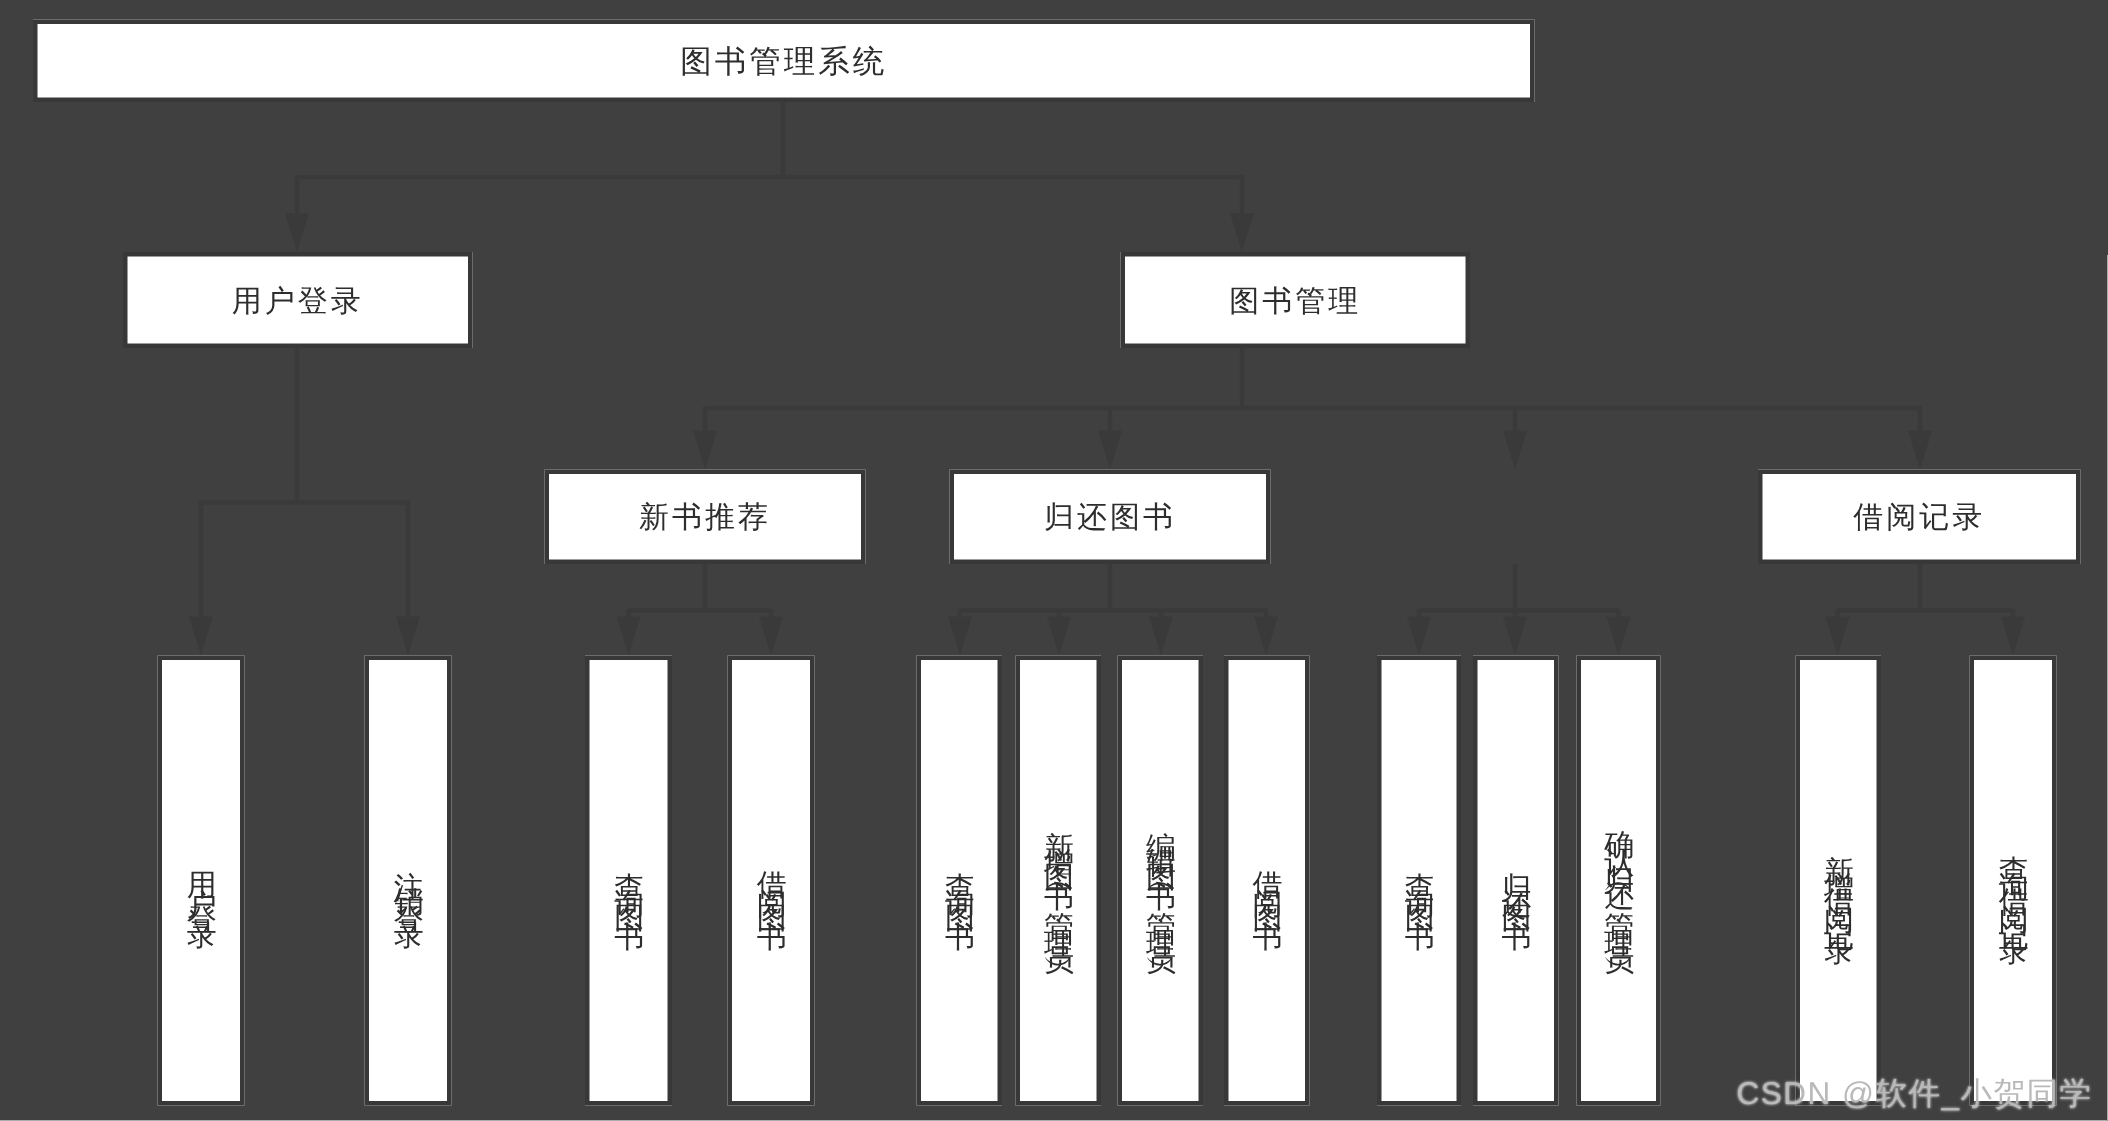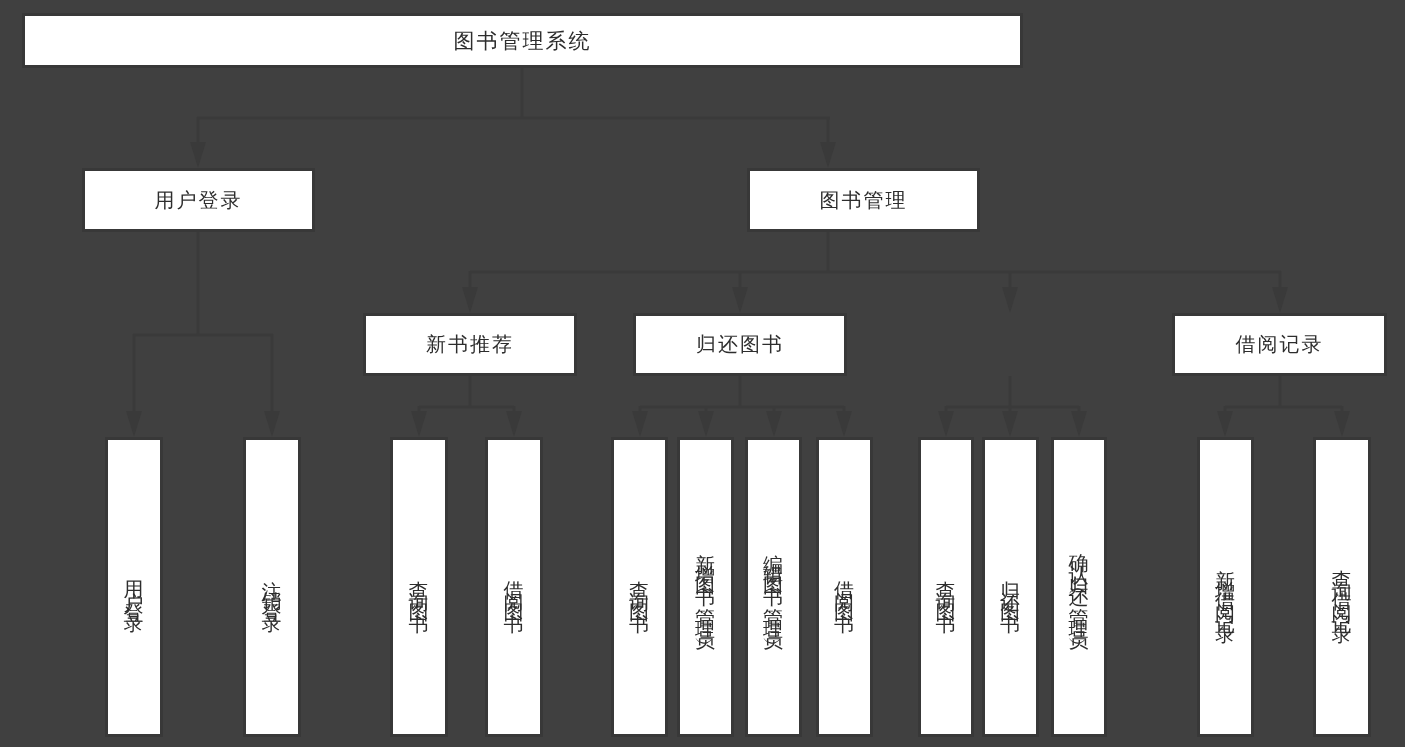--- a/index.html
+++ b/index.html
@@ -164,14 +164,15 @@
     <span class="vtext">确认归还（管理员）</span>
   </div>
 
   <div class="node vbox" style="left:1197px; top:437px; width:57px; height:300px;">
     <span class="vtext">新增借阅记录</span>
   </div>
   <div class="node vbox" style="left:1313px; top:437px; width:58px; height:300px;">
     <span class="vtext">查询借阅记录</span>
   </div>
 
+  <div id="watermark">CSDN @软件_小贺同学</div>
 
 </div>
 
 </body></html>

